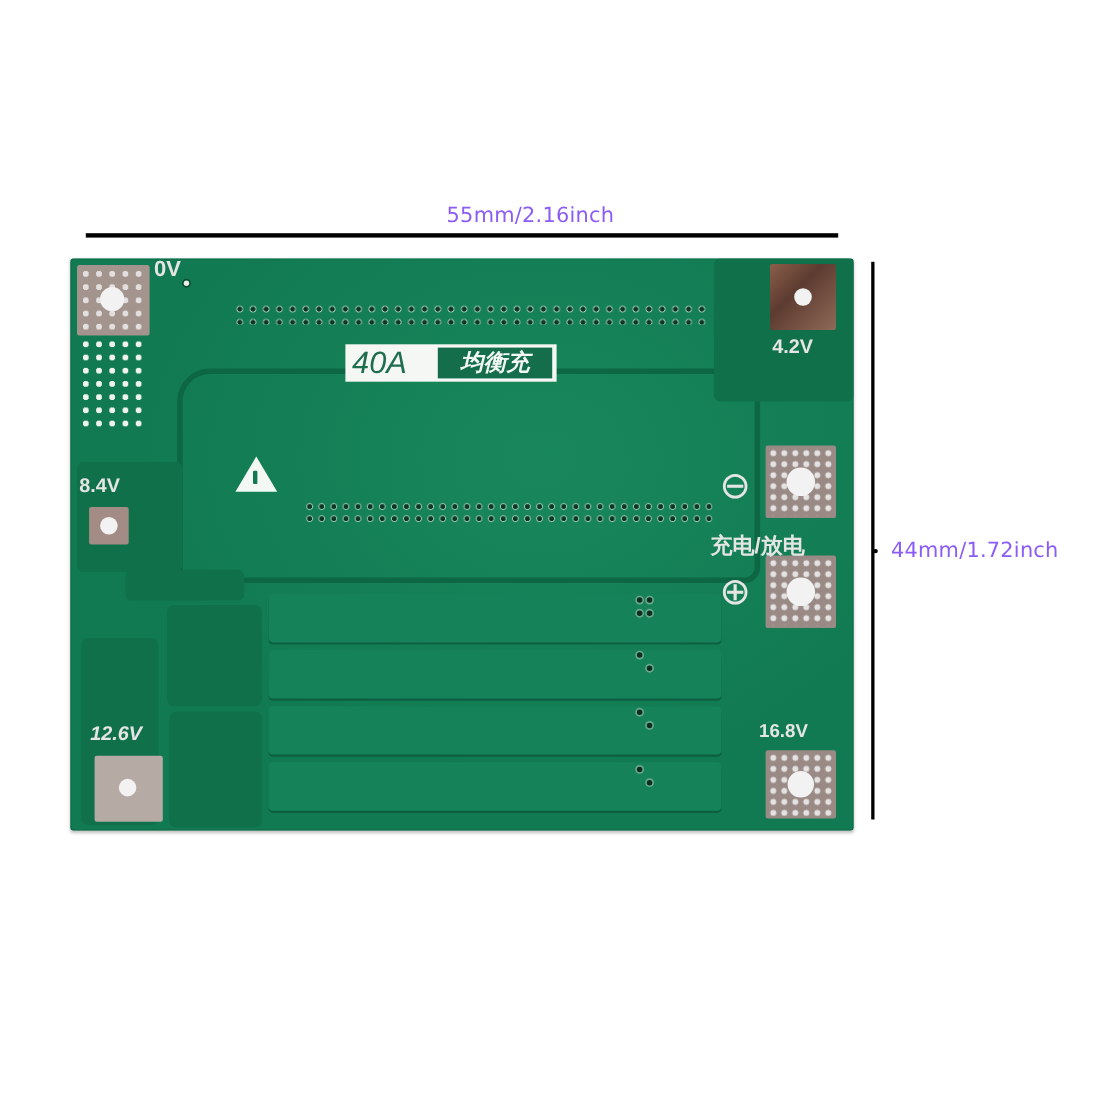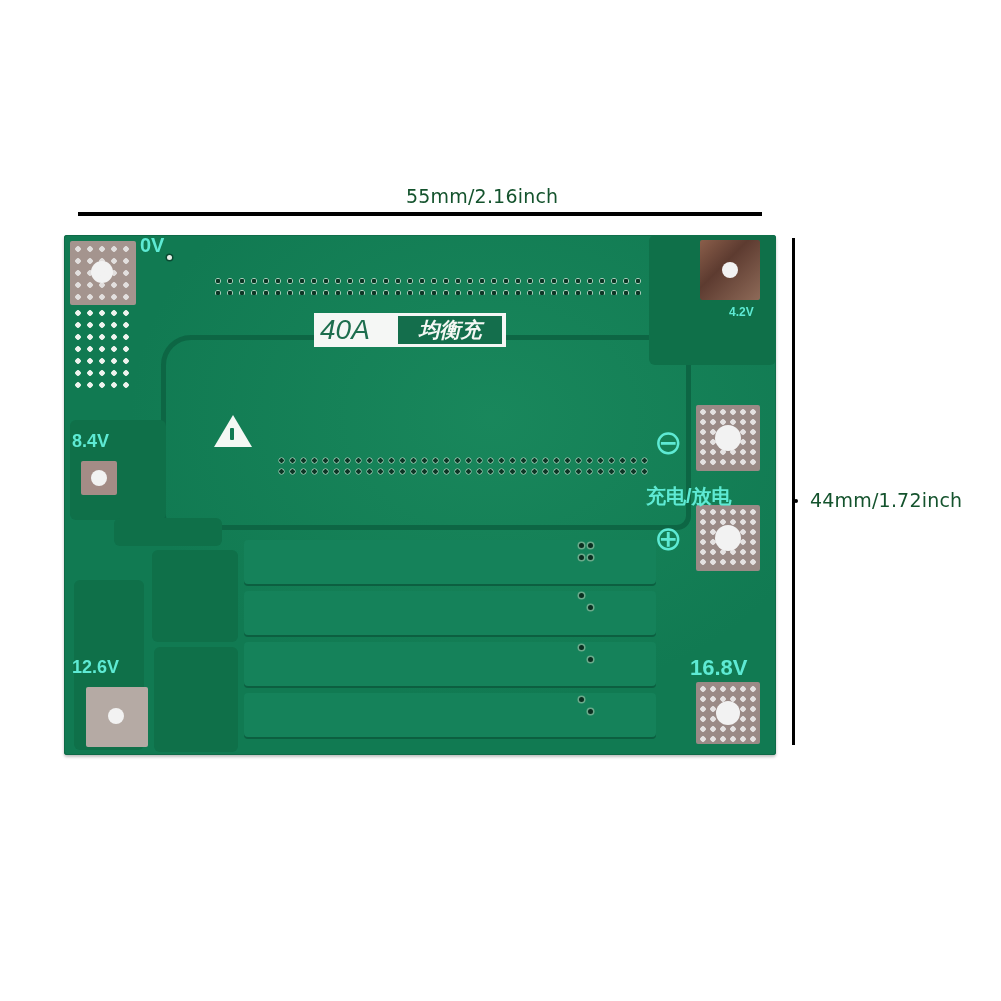--- a/index.html
+++ b/index.html
@@ -1,28 +1,28 @@
 <!DOCTYPE html>
 <html><head>
 <meta charset="utf-8">
 <style>
   html,body{margin:0;padding:0;background:#ffffff;}
   body{width:1001px;height:1001px;position:relative;overflow:hidden;font-family:"Liberation Sans","DejaVu Sans",sans-serif;}
   .abs{position:absolute;}
-  .dim-label{font-family:"DejaVu Sans","Liberation Sans",sans-serif;font-size:19px;color:#14532d;letter-spacing:0.2px;}
+  .dim-label{font-family:"DejaVu Sans","Liberation Sans",sans-serif;font-size:19px;color:#8b5cf6;letter-spacing:0.2px;}
   .hline{background:#000;height:4px;}
   .vline{background:#000;width:3px;}
   .board{left:64px;top:235px;width:712px;height:520px;background:#117a52;border-radius:3px;
          box-shadow:inset 0 0 0 1px #0e6a47, 0 2px 3px rgba(0,0,0,0.25);overflow:hidden;}
   .board::before{content:"";position:absolute;inset:0;
      background:radial-gradient(ellipse at 60% 35%, rgba(40,160,110,0.35), rgba(0,0,0,0) 60%);}
   .trace{position:absolute;border:5px solid #0d6644;border-radius:14px;}
   .pad-dark{position:absolute;background:#0f7049;border-radius:6px;}
   .strip{position:absolute;height:44px;background:#15825a;border-radius:4px;box-shadow:0 2px 0 #0c5f40;}
-  .silk{color:#5eead4;font-weight:bold;position:absolute;white-space:nowrap;}
+  .silk{color:#e5e5e5;font-weight:bold;position:absolute;white-space:nowrap;}
   .pad{position:absolute;background:#9a8a86;border-radius:2px;}
   .pad.copper{background:linear-gradient(135deg,#8a5e4a,#5d3b30 40%,#8e6a58);}
   .pad .hole{position:absolute;background:#f2f2f2;border-radius:50%;}
   .via{position:absolute;width:5px;height:5px;border-radius:50%;background:#e8efe8;box-shadow:0 0 0 1.5px #0a4a32;}
   .via.dk{background:#0b2e20;box-shadow:0 0 0 1.5px #6aa98a;}
   .label-box{position:absolute;background:#f5f7f5;color:#1b6b4c;}
 </style>
 </head>
 <body>
 
@@ -49,33 +49,33 @@
   <div class="strip" style="left:180px;top:458px;width:412px;"></div>
 
   <div class="pad" style="left:6px;top:6px;width:66px;height:64px;background:#a4948e;">
     <div class="hole" style="left:21px;top:20px;width:22px;height:22px;"></div>
   </div>
   <div class="silk" style="left:76px;top:-1px;font-size:20px;">0V</div>
 
   <div class="pad copper" style="left:636px;top:5px;width:60px;height:60px;">
     <div class="hole" style="left:22px;top:22px;width:16px;height:16px;"></div>
   </div>
-  <div class="silk" style="left:665px;top:70px;font-size:12px;">4.2V</div>
+  <div class="silk" style="left:638px;top:70px;font-size:18px;">4.2V</div>
 
   <div class="silk" style="left:8px;top:196px;font-size:18px;">8.4V</div>
   <div class="pad" style="left:17px;top:226px;width:36px;height:34px;background:#a48c86;">
     <div class="hole" style="left:10px;top:9px;width:16px;height:16px;"></div>
   </div>
 
-  <div class="silk" style="left:8px;top:422px;font-size:18px;">12.6V</div>
+  <div class="silk" style="left:18px;top:422px;font-size:18px;font-style:italic;">12.6V</div>
   <div class="pad" style="left:22px;top:452px;width:62px;height:60px;background:#b5aaa4;">
     <div class="hole" style="left:22px;top:21px;width:16px;height:16px;"></div>
   </div>
 
-  <div class="silk" style="left:626px;top:420px;font-size:22px;">16.8V</div>
+  <div class="silk" style="left:626px;top:420px;font-size:17px;">16.8V</div>
   <div class="pad" style="left:632px;top:447px;width:64px;height:62px;background:#9a8a86;">
     <div class="hole" style="left:20px;top:19px;width:24px;height:24px;"></div>
   </div>
 
   <div class="pad" style="left:632px;top:170px;width:64px;height:66px;background:#9a8a86;">
     <div class="hole" style="left:19px;top:20px;width:26px;height:26px;"></div>
   </div>
   <div class="pad" style="left:632px;top:270px;width:64px;height:66px;background:#9a8a86;">
     <div class="hole" style="left:19px;top:20px;width:26px;height:26px;"></div>
   </div>

